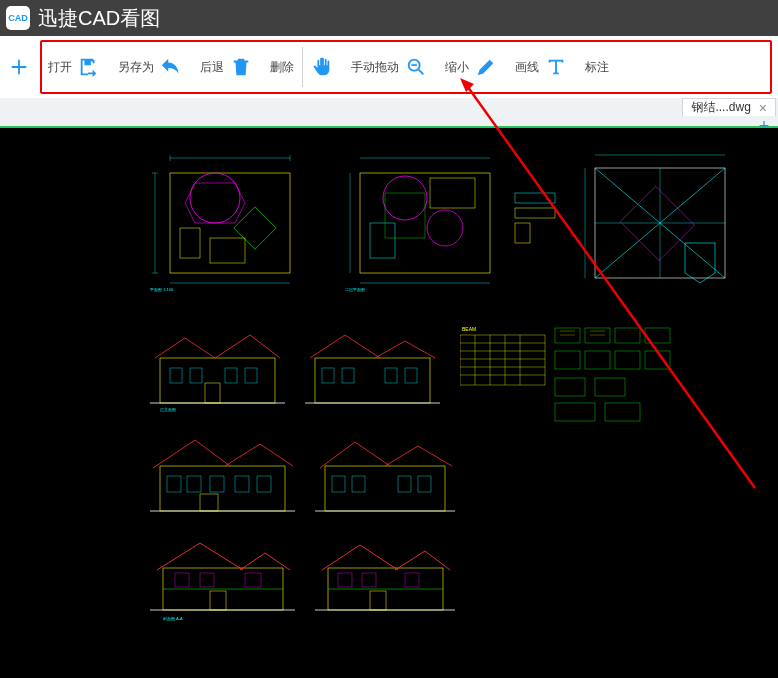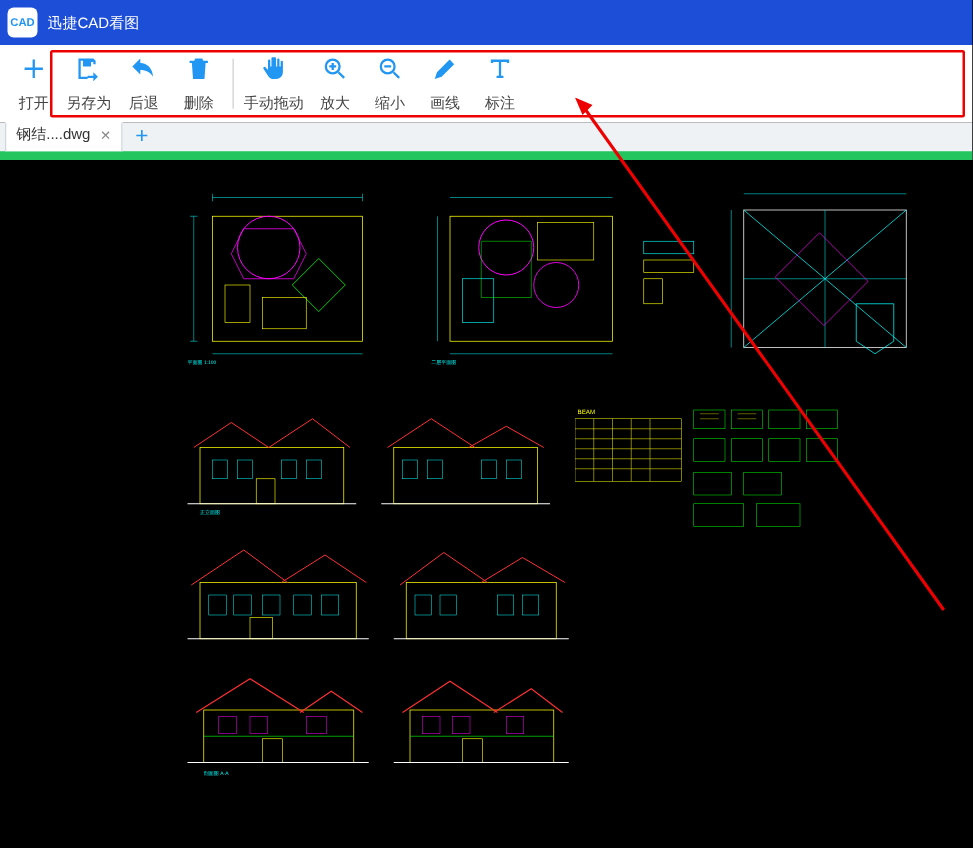--- a/index.html
+++ b/index.html
@@ -1,29 +1,29 @@
 <!DOCTYPE html>
 <html><head>
 <meta charset="utf-8">
 <style>
 * { margin: 0; padding: 0; box-sizing: border-box; }
 body { width: 778px; height: 678px; font-family: "Microsoft YaHei", sans-serif; background: #000; overflow: hidden; position: relative; }
 
-.titlebar { height: 36px; background: #1d4ed8; display: flex; align-items: center; padding: 0 6px; }
+.titlebar { height: 36px; background: #404040; display: flex; align-items: center; padding: 0 6px; }
 .app-icon { width: 24px; height: 24px; background: #fff; border-radius: 5px; display: flex; align-items: center; justify-content: center; color: #2196f3; font-size: 9px; font-weight: bold; margin-right: 8px; }
-.app-title { color: #fff; font-size: 12px; }
+.app-title { color: #fff; font-size: 20px; }
 
 .toolbar { height: 62px; background: #fff; display: flex; align-items: center; padding: 4px 6px; gap: 2px; position: relative; }
 .toolbar-highlight { position: absolute; top: 4px; left: 40px; right: 6px; bottom: 4px; border: 2px solid #e00; border-radius: 2px; pointer-events: none; }
-.tool-btn { display: flex; flex-direction: column; align-items: center; justify-content: center; min-width: 42px; height: 54px; cursor: pointer; gap: 8px; padding: 0 2px; }
+.tool-btn { display: flex; flex-direction: row; align-items: center; justify-content: center; min-width: 42px; height: 54px; cursor: pointer; gap: 18px; padding: 0 2px; }
 .tool-btn .ico { color: #2196f3; }
 .tool-btn .lbl { font-size: 12px; color: #444; white-space: nowrap; }
 .tool-sep { width: 1px; height: 40px; background: #d0d0d0; margin: 0 4px; }
 
-.tabbar { height: 30px; background: #eef2f5; border-bottom: 7px solid #22c55e; display: flex; align-items: flex-end; padding-left: 4px; }
+.tabbar { height: 30px; background: #eef2f5; border-bottom: 2px solid #22c55e; display: flex; align-items: flex-end; padding-left: 4px; flex-direction: column; }
 .tab { height: 28px; background: #fff; border: 1px solid #cfd6dd; border-bottom: none; padding: 0 8px; display: flex; align-items: center; gap: 8px; font-size: 12px; color: #333; margin-right: 2px; }
 .tab-close { color: #888; cursor: pointer; font-size: 14px; }
 .tab-add { width: 28px; height: 26px; display: flex; align-items: center; justify-content: center; color: #2196f3; font-size: 18px; cursor: pointer; }
 
 .canvas { position: relative; width: 778px; height: 550px; background: #000; }
 .draw { position: absolute; }
 
 .arrow { position: absolute; top: 78px; left: 460px; pointer-events: none; }
 
 svg { display: block; }
@@ -74,29 +74,20 @@
 
   <div class="tool-sep"></div>
 
   <div class="tool-btn">
     <span class="ico">
         <svg width="22" height="22" viewBox="0 0 24 24">
           <path fill="#2196f3" d="M13 2a1 1 0 011 1v7h1V4a1 1 0 112 0v6h1V6a1 1 0 112 0v9a6 6 0 01-6 6h-2a6 6 0 01-5-3l-4-6a1 1 0 012-1l2 2V5a1 1 0 112 0v5h1V3a1 1 0 011-1z"></path>
         </svg>
       </span>
     <span class="lbl">手动拖动</span>
-  </div>
-  <div class="tool-btn">
-    <span class="ico">
-        <svg width="22" height="22" viewBox="0 0 24 24">
-          <circle cx="10" cy="10" r="6" fill="none" stroke="#2196f3" stroke-width="2"></circle>
-          <path stroke="#2196f3" stroke-width="2" d="M15 15l5 5M10 7v6M7 10h6"></path>
-        </svg>
-      </span>
-    <span class="lbl">放大</span>
   </div>
   <div class="tool-btn">
     <span class="ico">
         <svg width="22" height="22" viewBox="0 0 24 24">
           <circle cx="10" cy="10" r="6" fill="none" stroke="#2196f3" stroke-width="2"></circle>
           <path stroke="#2196f3" stroke-width="2" d="M15 15l5 5M7 10h6"></path>
         </svg>
       </span>
     <span class="lbl">缩小</span>
   </div>

